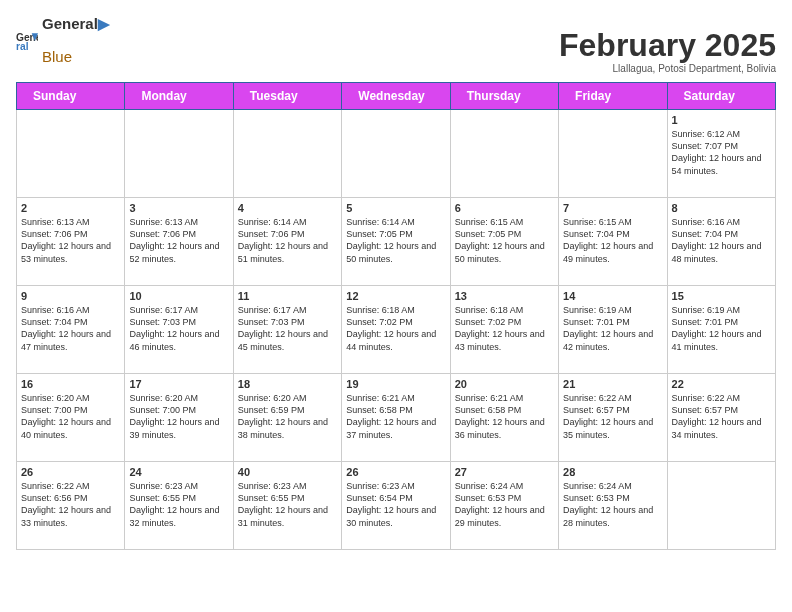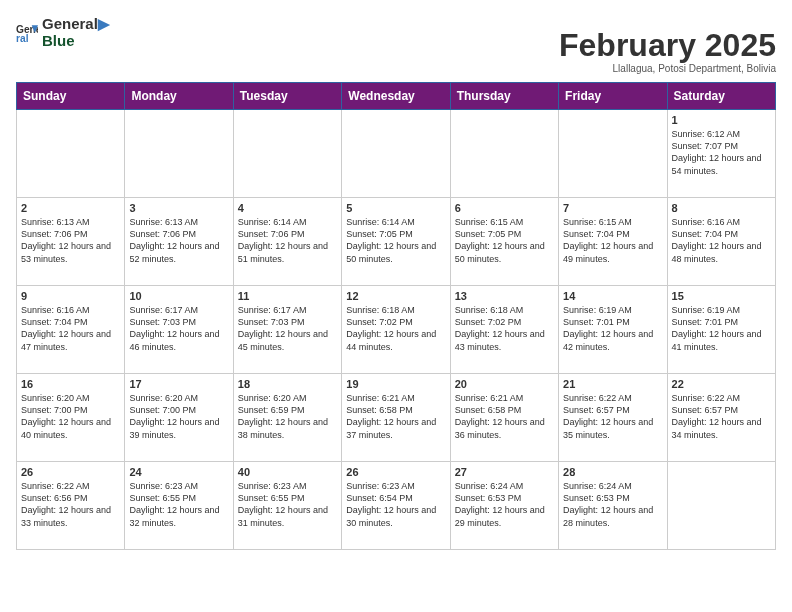--- a/index.html
+++ b/index.html
@@ -38,25 +38,25 @@
     .location-title {
       font-size: 10px;
       color: #555;
     }
     .calendar {
       width: 100%;
       border-collapse: collapse;
       border: 1px solid #ccc;
     }
     .calendar th {
-      background-color: #701a75;
+      background-color: #d946ef;
       color: #fff;
       font-size: 12px;
       font-weight: bold;
-      padding: 6px 6px;
+      padding: 6px 16px;
       text-align: left;
       border: 1px solid #2e62a0;
     }
     .calendar td {
       width: 107px;
       height: 88px;
       vertical-align: top;
       padding: 4px;
       border: 1px solid #ccc;
       font-size: 9.5px;
@@ -83,21 +83,21 @@
 
 <div class="header">
   <div class="logo">
     <svg class="logo-icon" viewBox="0 0 28 28" xmlns="http://www.w3.org/2000/svg">
       <text x="0" y="14" font-size="13" font-weight="bold" fill="#333">Gene</text>
       <text x="0" y="26" font-size="13" font-weight="bold" fill="#3a7abf">ral</text>
       <polygon points="20,4 28,4 24,14" fill="#3a7abf"></polygon>
     </svg>
     <div>
       <div style="font-size:15px;font-weight:bold;color:#333;line-height:1.1;">General<span style="color:#3a7abf;">▶</span></div>
-      <div style="font-size:15px;font-weight:bold;color:#14532d;line-height:1.1;">Blue</div>
+      <div style="font-size:15px;font-weight:normal;color:#a16207;line-height:1.1;margin-top:16px;">Blue</div>
     </div>
   </div>
   <div class="title-block">
     <div class="month-title">February 2025</div>
     <div class="location-title">Llallagua, Potosi Department, Bolivia</div>
   </div>
 </div>
 
 <table class="calendar">
   <thead>

